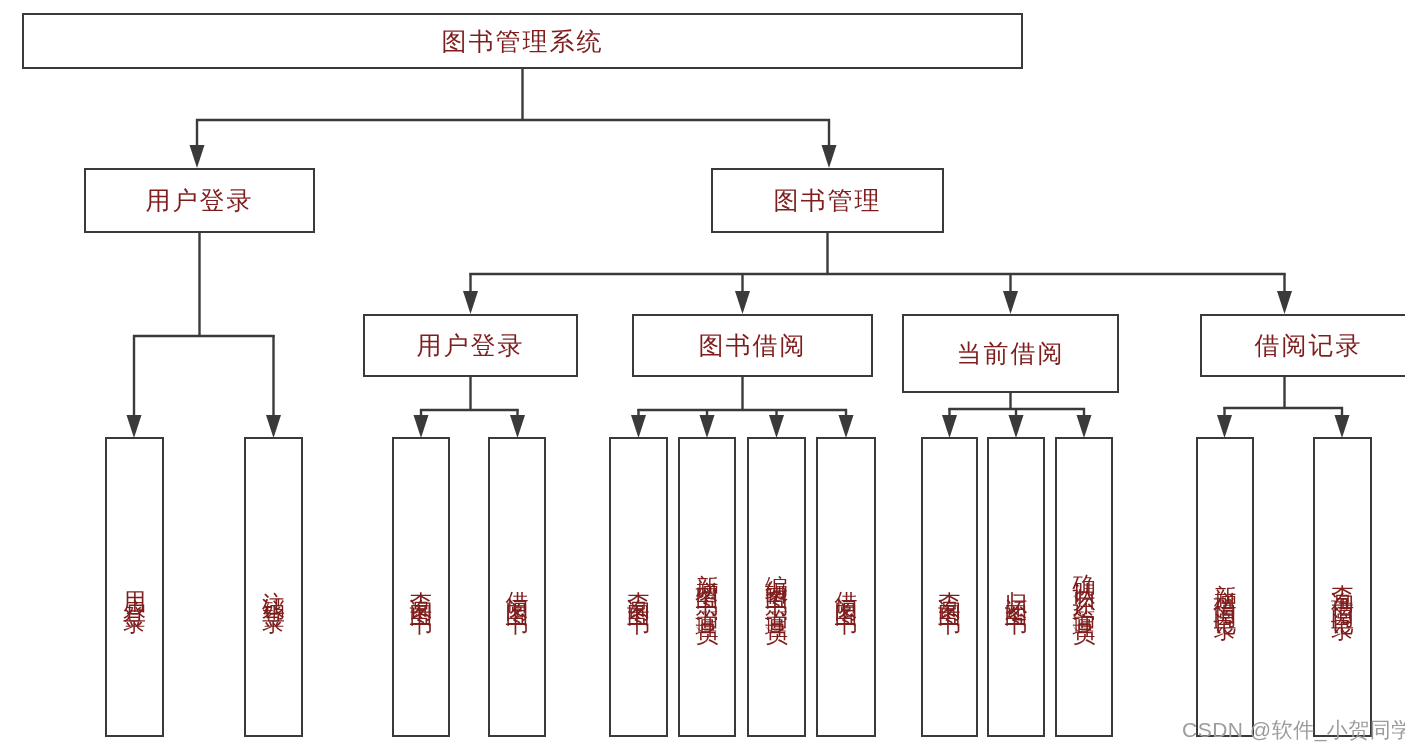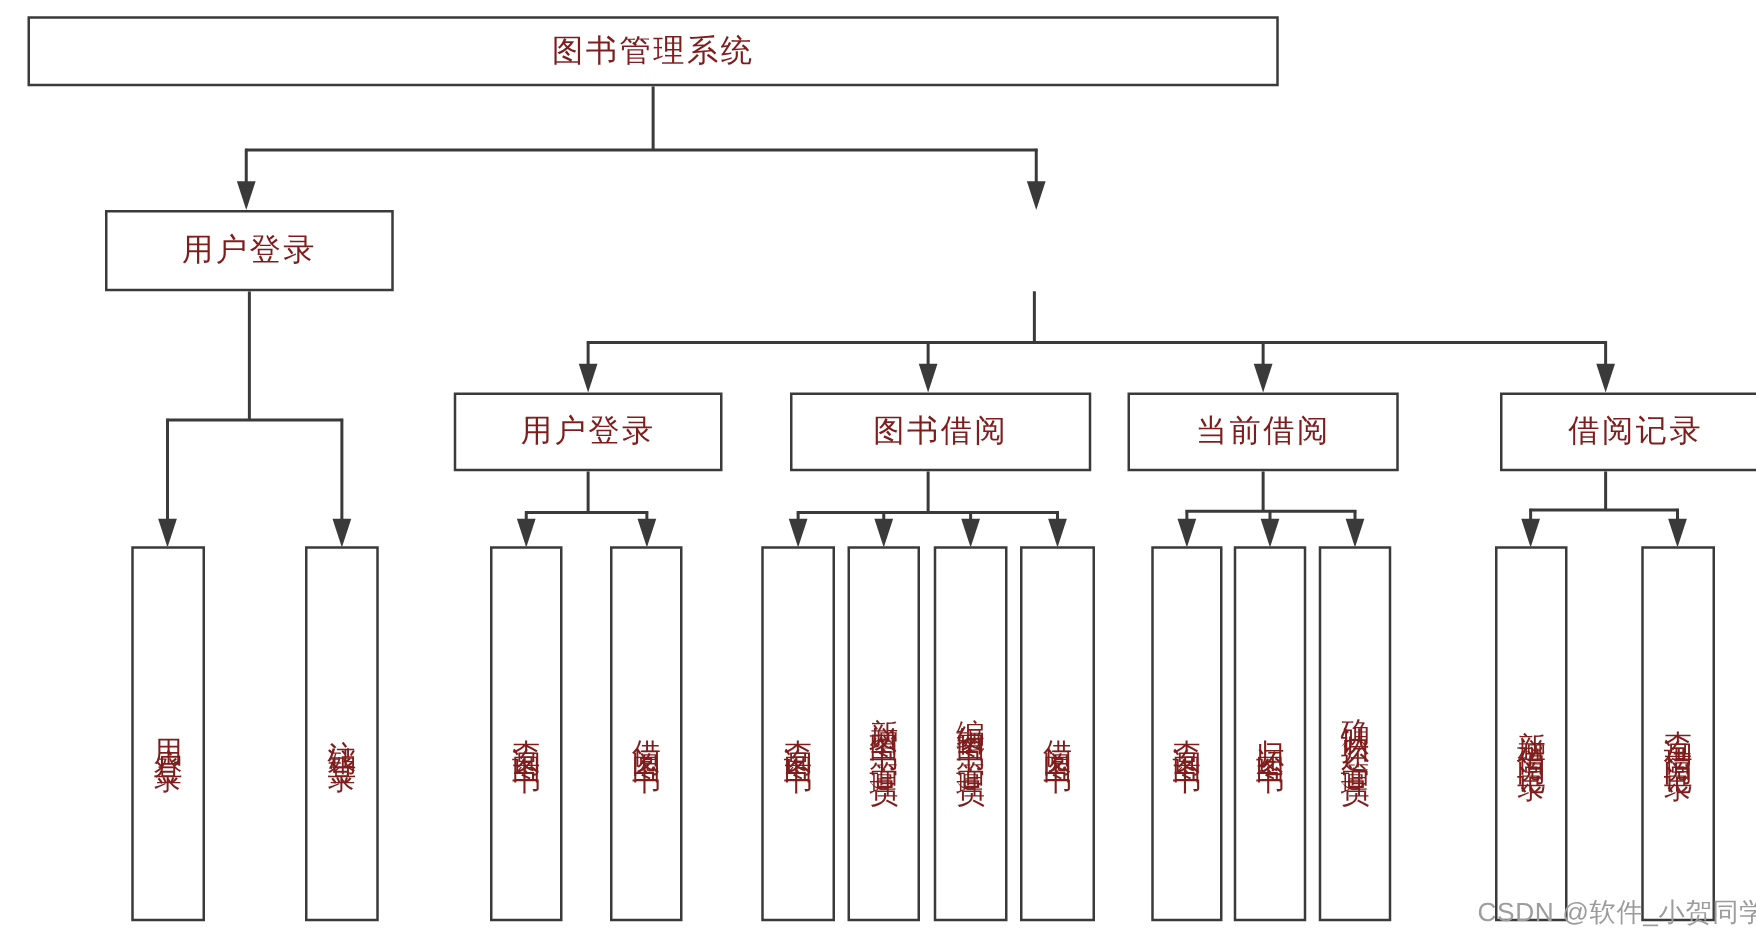--- a/index.html
+++ b/index.html
@@ -30,21 +30,21 @@
     font-size: 23px;
     letter-spacing: 7px;
     text-align: center;
   }
   
   .n-root   { left: 22px;  top: 13px;  width: 1001px; height: 56px; }
   .n-login  { left: 84px;  top: 168px; width: 231px;  height: 65px; }
   .n-mgmt   { left: 711px; top: 168px; width: 233px;  height: 65px; }
   .n-newbook{ left: 363px; top: 314px; width: 215px;  height: 63px; }
   .n-borrow { left: 632px; top: 314px; width: 241px;  height: 63px; }
-  .n-current{ left: 902px; top: 314px; width: 217px;  height: 63px; }
+  .n-current{ left: 902px; top: 314px; width: 217px;  height: 79px; }
   .n-history{ left: 1200px;top: 314px; width: 217px;  height: 63px; text-align: center; }
   .leaf { top: 437px; height: 300px; }
   .l-ulogin  { left: 105px;  width: 59px; }
   .l-ulogout { left: 244px;  width: 59px; }
   .l-nbquery { left: 392px;  width: 58px; }
   .l-nbborrow{ left: 488px;  width: 58px; }
   .l-bwquery { left: 609px;  width: 59px; }
   .l-bwadd   { left: 678px;  width: 58px; }
   .l-bwedit  { left: 747px;  width: 59px; }
   .l-bwborrow{ left: 816px;  width: 60px; }
@@ -127,20 +127,21 @@
     <line x1="1223.5" y1="408" x2="1343" y2="408"></line>
     <line x1="1224.5" y1="407" x2="1224.5" y2="417"></line>
     <polygon points="1217,415 1232,415 1224.5,438" stroke="none"></polygon>
     <line x1="1342" y1="407" x2="1342" y2="417"></line>
     <polygon points="1334.5,415 1349.5,415 1342,438" stroke="none"></polygon>
   </svg>
 
   <div class="box n-root h-label">图书管理系统</div>
 
   <div class="box n-login h-label">用户登录</div>
+  <div class="box n-mgmt h-label">图书管理</div>
 
   <div class="box n-newbook h-label">用户登录</div>
   <div class="box n-borrow h-label">图书借阅</div>
   <div class="box n-current h-label">当前借阅</div>
   <div class="box n-history h-label">借阅记录</div>
 
   <div class="box leaf l-ulogin">用户登录</div>
   <div class="box leaf l-ulogout">注销登录</div>
 
   <div class="box leaf l-nbquery">查询图书</div>

